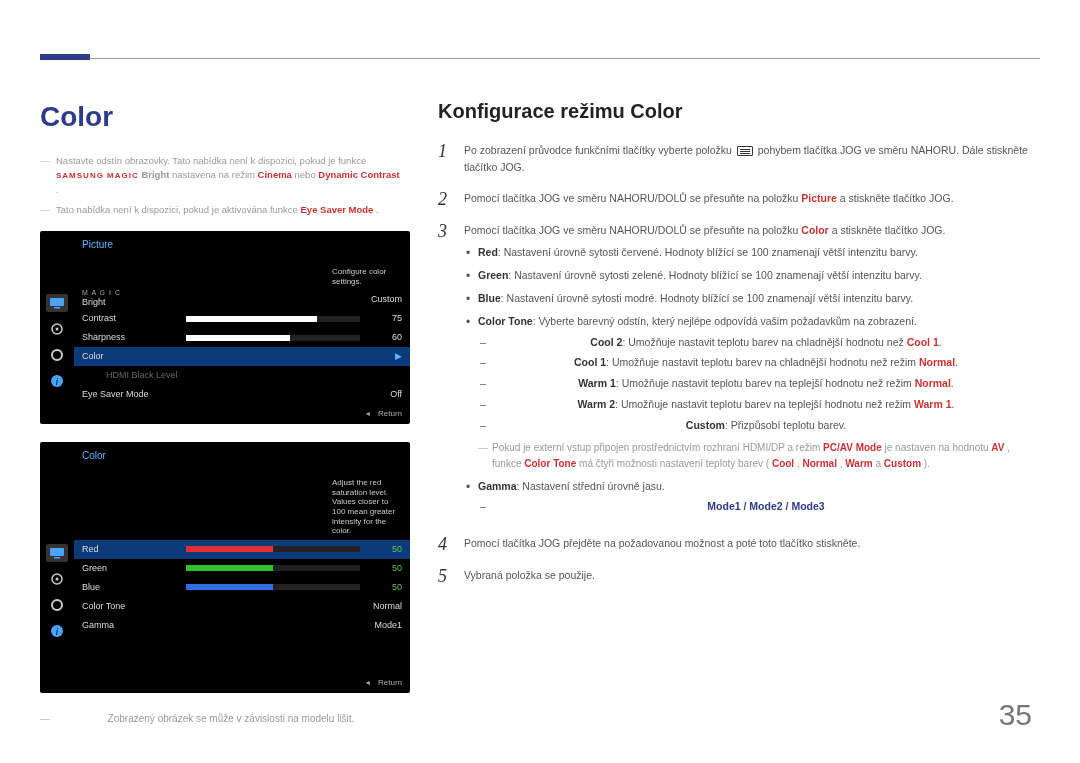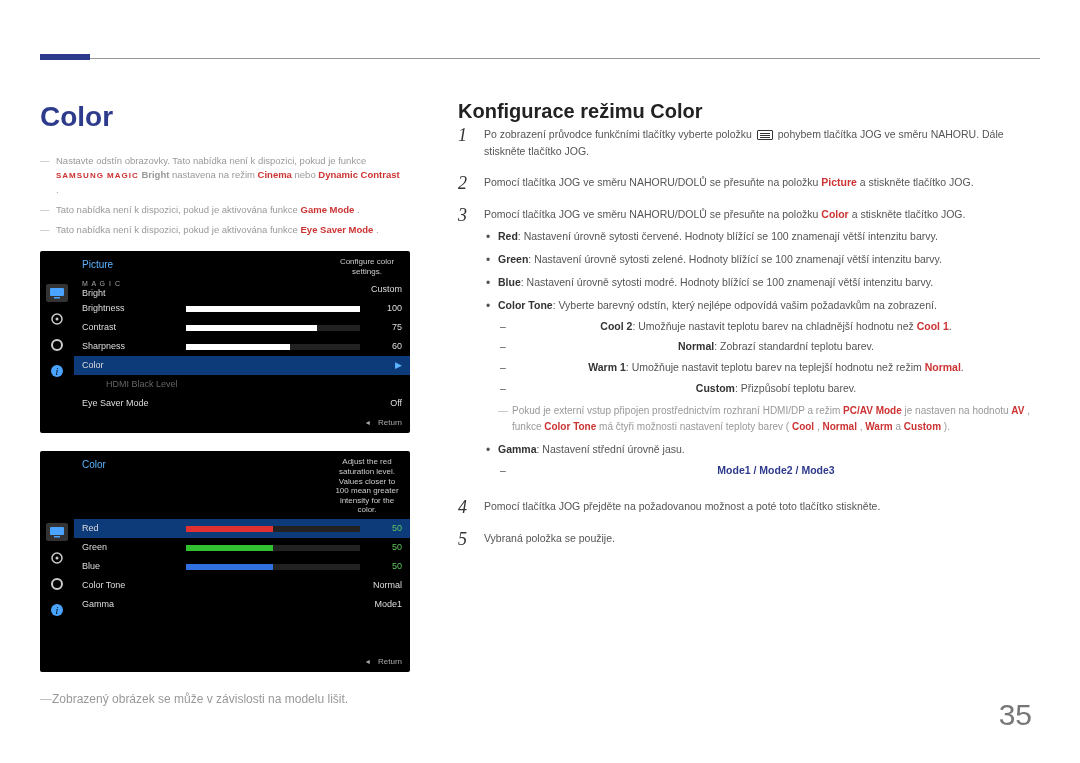--- a/index.html
+++ b/index.html
@@ -10,26 +10,26 @@
     background: #fff;
     color: #555;
     font-size: 10px;
     line-height: 1.5;
     padding: 0 40px;
     position: relative;
   }
   .top-rule { position:absolute; left:40px; right:40px; top:58px; border-top:1px solid #999; }
   .top-accent { position:absolute; left:40px; top:54px; width:50px; height:6px; background:#2e3a8c; }
 
-  .page { display:flex; gap:48px; padding-top:96px; }
+  .page { display:flex; gap:28px; padding-top:96px; }
   .left-col { width:370px; }
   .right-col { flex:1; }
 
   h1.section-title { font-size:28px; font-weight:600; color:#2e3a8c; margin-bottom:16px; }
-  h2.subsection-title { font-size:20px; font-weight:700; color:#222; }
+  h2.subsection-title { font-size:20px; font-weight:700; color:#222; margin-bottom:16px; }
 
   .intro-text { font-size:10px; color:#555; margin-bottom:10px; }
 
   .dash-list { list-style:none; margin:6px 8px 14px 0; }
   .dash-list li { position:relative; padding-left:16px; margin-bottom:6px; color:#999; font-size:9.5px; }
   .dash-list li::before { content:"―"; position:absolute; left:0; top:0; color:#bbb; }
   .red { color:#c33; }
   .bold { font-weight:700; }
   .blue { color:#2e3a8c; font-weight:700; }
   .black { color:#333; }
@@ -40,41 +40,41 @@
     width:370px;
     background:#000;
     color:#ddd;
     font-size:9px;
     border-radius:2px;
     margin-bottom:18px;
     position:relative;
   }
   .osd-header { display:flex; justify-content:space-between; padding:6px 8px 4px 42px; }
   .osd-title { color:#5bb3ff; font-size:10px; }
-  .osd-hint { width:70px; font-size:8px; line-height:1.2; text-align:center; color:#ccc;}
+  .osd-hint { width:70px; font-size:8px; line-height:1.2; text-align:left; color:#ccc;margin-top:30px;}
   .osd-body { display:flex; }
   .osd-sidebar { width:34px; display:flex; flex-direction:column; align-items:center; gap:8px; padding-top:4px; }
   .osd-sidebar .ico { width:22px; height:18px; display:flex; align-items:center; justify-content:center; color:#ccc; border-radius:2px; }
   .osd-sidebar .ico.active { background:#333; color:#5bb3ff; }
   .osd-sidebar svg { fill:currentColor; }
   .osd-main { flex:1; }
   .osd-row { display:flex; align-items:center; height:19px; padding:0 8px; gap:6px;}
   .osd-row.sel { background:#0d3a78; }
   .osd-row.dim .osd-label { color:#666;margin-left:24px; }
   .osd-label { width:98px; font-size:9px; color:#ddd; }
   .osd-label .brand { font-size:7px; color:#aaa; display:block; line-height:1; letter-spacing:1px;}
   .osd-bar { flex:1; height:6px; background:#222; position:relative; }
   .osd-bar .fill { position:absolute; left:0; top:0; bottom:0; }
   .osd-val { width:36px; text-align:right; font-size:9px; }
   .osd-val.g { color:#5fc55f; }
   .osd-footer { text-align:right; padding:4px 8px; font-size:8px; color:#aaa; }
   .osd-footer .tri { display:inline-block; margin-right:6px;}
   .osd-caret { color:#5bb3ff; font-size:9px;}
 
-  .footnote { color:#999; font-size:12px; position:relative; padding-left:12px;}
+  .footnote { color:#999; font-size:10px; position:relative; padding-left:12px;text-align:center;}
   .footnote::before { content:"―"; position:absolute; left:0; color:#bbb;}
 
   
   .steps { list-style:none; }
   .steps > li { display:flex; gap:12px; margin-bottom:14px; font-size:10.5px; color:#555; }
   .step-num { font-family: Georgia, "Times New Roman", serif; font-style:italic; font-size:18px; color:#333; width:14px; flex-shrink:0; line-height:1; }
   .step-body { flex:1; line-height:1.6; }
   .menu-icon { display:inline-block; width:16px; height:10px; border:1px solid #333; border-radius:1px; vertical-align:middle; position:relative; margin:0 2px;}
   .menu-icon::before { content:""; position:absolute; left:2px; right:2px; top:2px; height:1px; background:#333; box-shadow:0 2px 0 #333, 0 4px 0 #333;}
 
@@ -106,25 +106,20 @@
         <span class="magic">SAMSUNG MAGIC</span>
         <span class="bold" style="color:#999">Bright</span>
         <span> nastavena na režim </span>
         <span class="red bold">Cinema</span>
         <span> nebo </span>
         <span class="red bold">Dynamic Contrast</span>
         <span>.</span>
       </li>
       <li>
         <span>Tato nabídka není k dispozici, pokud je aktivována funkce </span>
-        <span class="red bold">Game Mode</span>
-        <span>.</span>
-      </li>
-      <li>
-        <span>Tato nabídka není k dispozici, pokud je aktivována funkce </span>
         <span class="red bold">Eye Saver Mode</span>
         <span>.</span>
       </li>
     </ul>
 
     <div class="osd">
       <div class="osd-header">
         <span class="osd-title">Picture</span>
         <span class="osd-hint">Configure color settings.</span>
       </div>
@@ -155,27 +150,20 @@
               </svg>
             </span>
         </div>
         <div class="osd-main">
           <div class="osd-row">
             <span class="osd-label"><span class="brand">M A G I C</span><span>Bright</span></span>
             <span style="flex:1"></span>
             <span class="osd-val">Custom</span>
           </div>
           <div class="osd-row">
-            <span class="osd-label">Brightness</span>
-            <span class="osd-bar">
-                <span class="fill" style="width:100%;background:#fff"></span>
-              </span>
-            <span class="osd-val">100</span>
-          </div>
-          <div class="osd-row">
             <span class="osd-label">Contrast</span>
             <span class="osd-bar">
                 <span class="fill" style="width:75%;background:#fff"></span>
               </span>
             <span class="osd-val">75</span>
           </div>
           <div class="osd-row">
             <span class="osd-label">Sharpness</span>
             <span class="osd-bar">
                 <span class="fill" style="width:60%;background:#fff"></span>
@@ -313,22 +301,23 @@
             <li>
               <span class="bold black">Green</span><span>: Nastavení úrovně sytosti zelené. Hodnoty blížící se 100 znamenají větší intenzitu barvy.</span>
             </li>
             <li>
               <span class="bold black">Blue</span><span>: Nastavení úrovně sytosti modré. Hodnoty blížící se 100 znamenají větší intenzitu barvy.</span>
             </li>
             <li>
               <span class="bold black">Color Tone</span><span>: Vyberte barevný odstín, který nejlépe odpovídá vašim požadavkům na zobrazení.</span>
               <ul class="sublist">
                 <li><span class="bold black">Cool 2</span><span>: Umožňuje nastavit teplotu barev na chladnější hodnotu než </span><span class="red bold">Cool 1</span><span>.</span></li>
-                <li><span class="bold black">Normal</span><span>: Zobrazí standardní teplotu barev.</span></li>
+                <li><span class="bold black">Cool 1</span><span>: Umožňuje nastavit teplotu barev na chladnější hodnotu než režim </span><span class="red bold">Normal</span><span>.</span></li>
                 <li><span class="bold black">Warm 1</span><span>: Umožňuje nastavit teplotu barev na teplejší hodnotu než režim </span><span class="red bold">Normal</span><span>.</span></li>
+                <li><span class="bold black">Warm 2</span><span>: Umožňuje nastavit teplotu barev na teplejší hodnotu než režim </span><span class="red bold">Warm 1</span><span>.</span></li>
                 <li><span class="bold black">Custom</span><span>: Přizpůsobí teplotu barev.</span></li>
               </ul>
               <div class="note-block">
                 <span>Pokud je externí vstup připojen prostřednictvím rozhraní HDMI/DP a režim </span>
                 <span class="red bold">PC/AV Mode</span>
                 <span> je nastaven na hodnotu </span>
                 <span class="red bold">AV</span>
                 <span>, funkce </span>
                 <span class="red bold">Color Tone</span>
                 <span> má čtyři možnosti nastavení teploty barev (</span>

